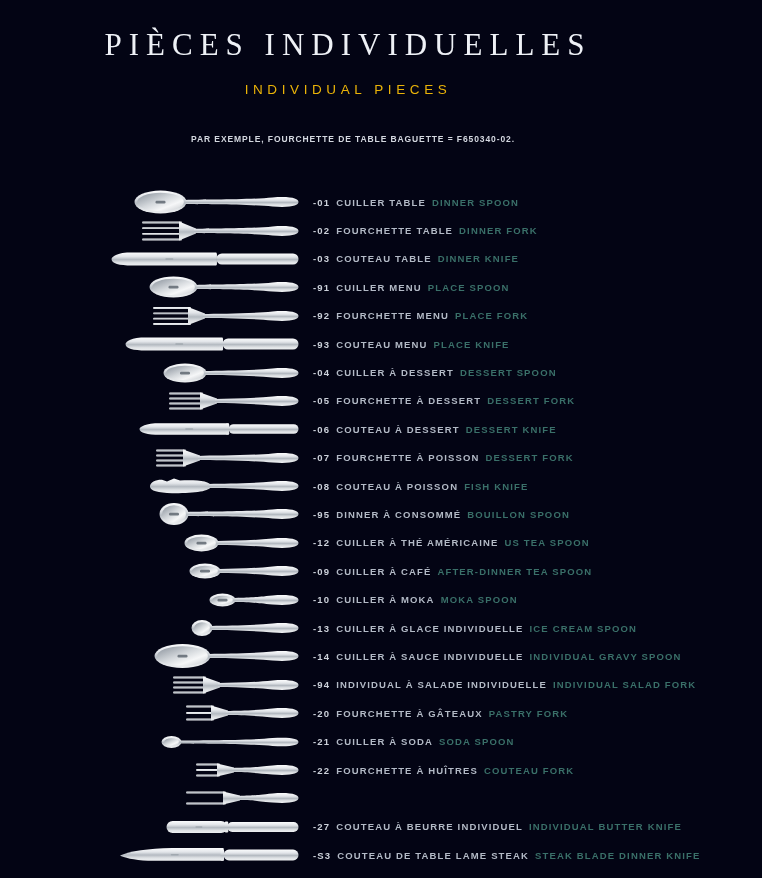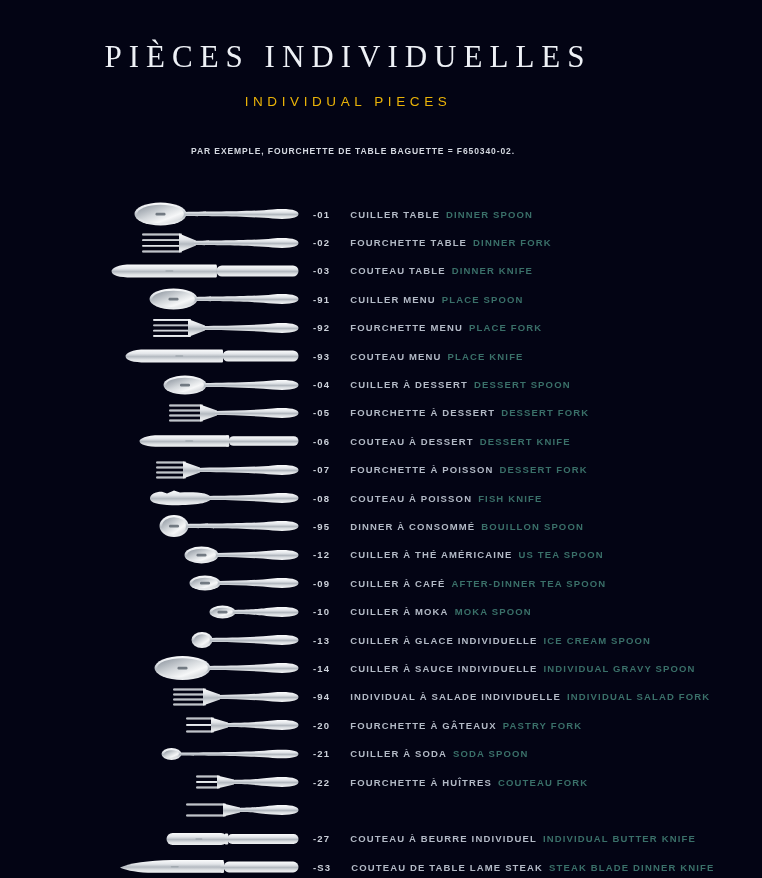--- a/index.html
+++ b/index.html
@@ -1,28 +1,28 @@
 <!DOCTYPE html>
 <html><head>
 <meta charset="utf-8">
 <style>
   html,body{margin:0;padding:0;background:#020310;}
   .page{position:relative;width:762px;height:878px;background:#030414;overflow:hidden;
         font-family:"Liberation Sans",sans-serif;}
   .header{width:696px;text-align:center;padding-top:29px;}
   .title{font-family:"Liberation Serif",serif;font-weight:400;font-size:31px;
-         letter-spacing:7px;color:#eef1f6;margin:12px;line-height:1;}
+         letter-spacing:7px;color:#eef1f6;margin:0;line-height:1;}
   .subtitle{margin-top:22px;font-size:13.5px;letter-spacing:4.6px;color:#eab308;font-weight:500;}
   .note{margin-top:37px;font-size:8.5px;letter-spacing:0.9px;color:#d4d8e0;font-weight:700;margin-left:10px;}
   .list{list-style:none;margin:44px 0 0 0;padding:0;}
   .row{display:flex;align-items:center;height:28.4px;}
   .utensil{width:300px;display:flex;justify-content:flex-end;align-items:center;}
   .utensil svg{display:block;}
   .labels{padding-left:13px;white-space:nowrap;font-size:9.5px;font-weight:700;letter-spacing:1.15px;}
-  .code{color:#ccd1da;margin-right:20px;}
+  .code{color:#ccd1da;margin-right:6px;}
   .fr{color:#b3bac6;margin-right:6px;}
   .en{color:#3a7069;}
 </style>
 </head>
 <body>
 
 <div class="page">
   <div class="header">
     <h1 class="title">PIÈCES INDIVIDUELLES</h1>
     <div class="subtitle">INDIVIDUAL PIECES</div>

